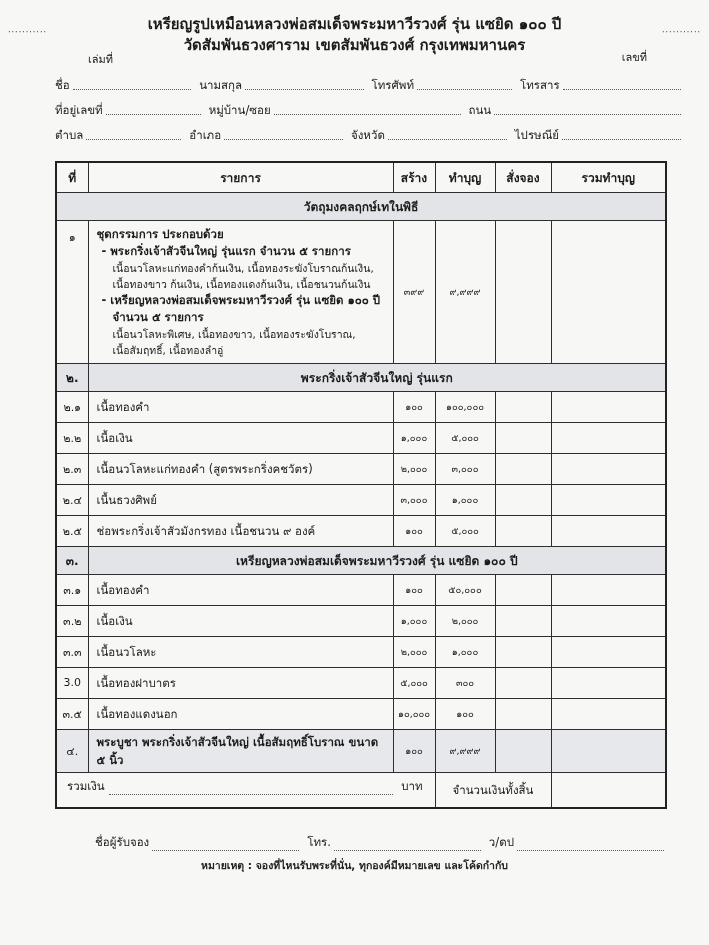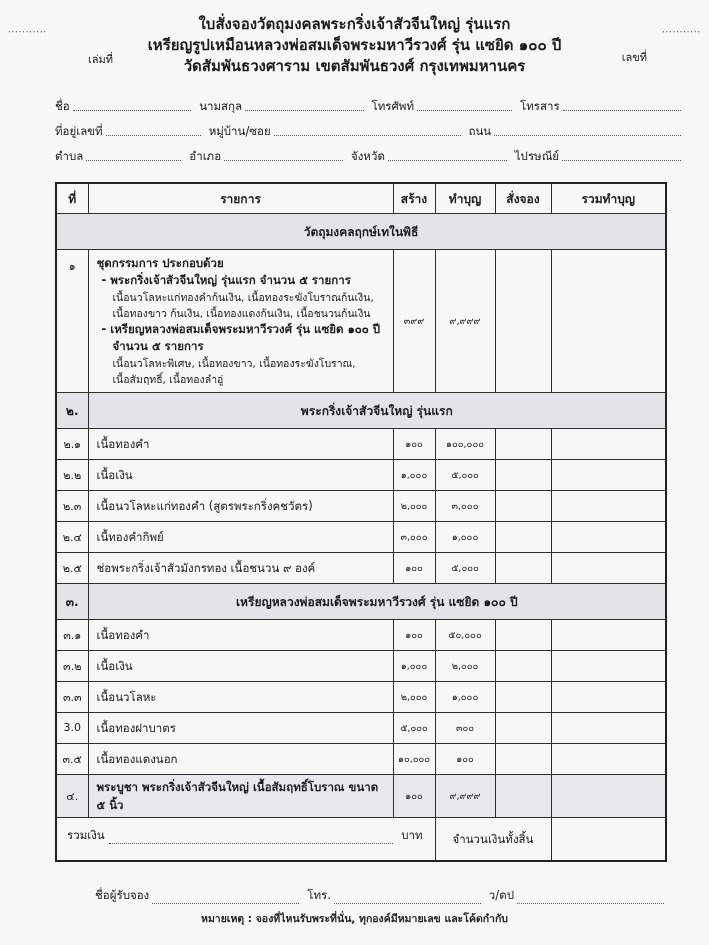--- a/index.html
+++ b/index.html
@@ -34,30 +34,30 @@
 
   
   table { border-collapse:collapse; margin:10px 0 0 55px; width:610px;
           border:2px solid #222; table-layout:fixed; }
   th,td { border:1.2px solid #2e2e2e; vertical-align:middle; }
   th { font-size:12px; font-weight:bold; height:30px; text-align:center; }
   td.no   { text-align:center; font-size:11px; }
   td.name { font-size:11.5px; padding:3px 6px 3px 8px; text-align:left; }
   td.numc { text-align:center; font-size:9.5px; }
   tr.item td { height:31px; }
-  tr.section td { background:#e2e4e8; height:36px; font-weight:bold; font-size:12px; text-align:center; }
+  tr.section td { background:#e2e4e8; height:28px; font-weight:bold; font-size:12px; text-align:center; }
   tr.shaded td { background:#e6e8eb; }
   tr.shaded td.name { font-weight:bold; }
   td.desc { padding:5px 6px 5px 8px; }
   td.desc .ln  { font-size:10.5px; line-height:16px; }
   td.desc .b   { font-weight:bold; font-size:11.5px; line-height:17px; }
   .ind1 { padding-left:5px; }
   .ind2 { padding-left:16px; }
   tr.row1 td.no { vertical-align:top; padding-top:7px; }
-  tr.summary td { height:44px; font-size:11.5px; }
+  tr.summary td { height:36px; font-size:11.5px; }
   .sumleft { display:flex; align-items:flex-end; padding:0 8px 7px 10px; }
   .sumleft .lbl { white-space:nowrap; padding-right:4px; }
   td.grand { text-align:center; font-weight:normal; }
 
   
   .footline { display:flex; align-items:flex-end; height:26px; margin:16px 45px 0 95px; font-size:11.5px; }
   .footline .lbl { white-space:nowrap; padding-right:3px; }
   .note { text-align:center; font-size:10.5px; margin-top:6px; color:#222;font-weight:bold; }
 </style>
 </head>
@@ -65,21 +65,20 @@
 
 <div class="page">
 
   <div class="tear left">···········</div>
   <div class="tear right">···········</div>
 
   <div class="head">
     <span class="vol">เล่มที่</span>
     <span class="num">เลขที่</span>
     <div class="titles">
-      <div>ใบสั่งจองวัตถุมงคลพระกริ่งเจ้าสัวจีนใหญ่ รุ่นแรก</div>
       <div>เหรียญรูปเหมือนหลวงพ่อสมเด็จพระมหาวีรวงศ์ รุ่น แซยิด ๑๐๐ ปี</div>
       <div>วัดสัมพันธวงศาราม เขตสัมพันธวงศ์ กรุงเทพมหานคร</div>
     </div>
   </div>
 
   <div class="fields">
     <div class="frow">
       <span class="lbl">ชื่อ</span>
       <span class="dots"></span>
       <span class="lbl">นามสกุล</span>
@@ -175,21 +174,21 @@
       <tr class="item">
         <td class="no">๒.๓</td>
         <td class="name">เนื้อนวโลหะแก่ทองคำ (สูตรพระกริ่งคชวัตร)</td>
         <td class="numc">๒,๐๐๐</td>
         <td class="numc">๓,๐๐๐</td>
         <td></td>
         <td></td>
       </tr>
       <tr class="item">
         <td class="no">๒.๔</td>
-        <td class="name">เนื้ทองคำกิพย์</td>
+        <td class="name">เนื้นธวงศิพย์</td>
         <td class="numc">๓,๐๐๐</td>
         <td class="numc">๑,๐๐๐</td>
         <td></td>
         <td></td>
       </tr>
       <tr class="item">
         <td class="no">๒.๕</td>
         <td class="name">ช่อพระกริ่งเจ้าสัวมังกรทอง เนื้อชนวน ๙ องค์</td>
         <td class="numc">๑๐๐</td>
         <td class="numc">๕,๐๐๐</td>

